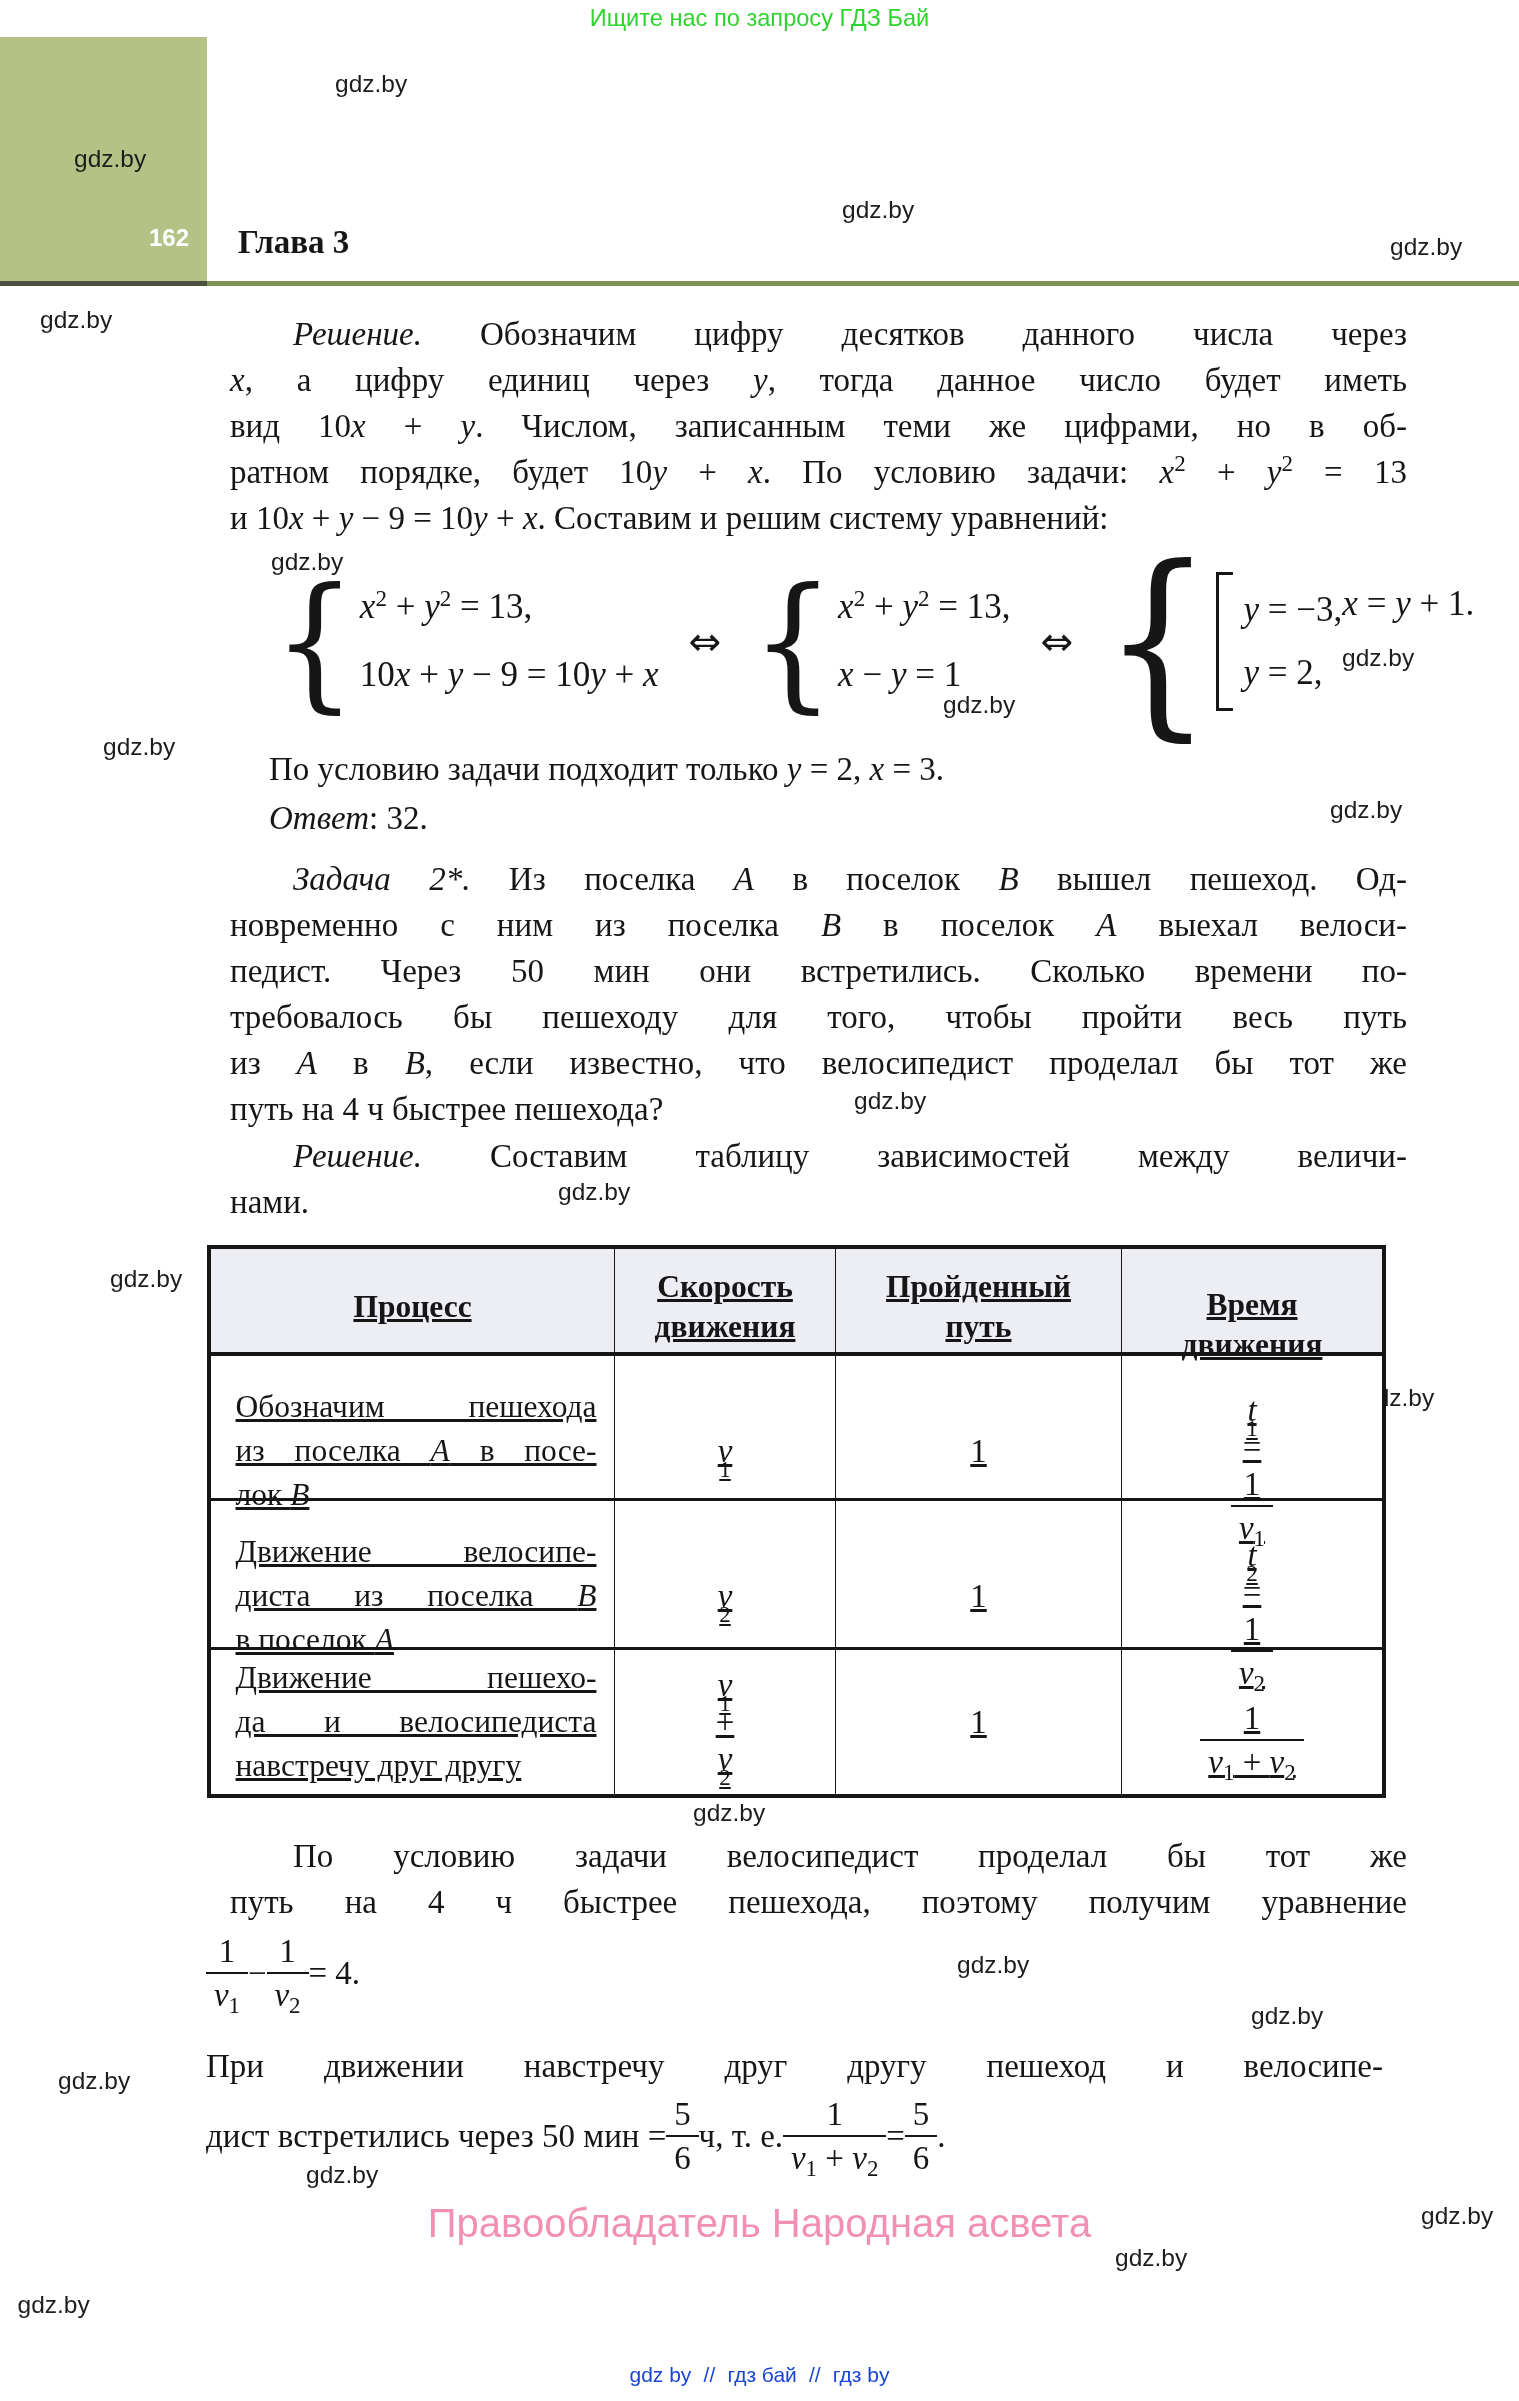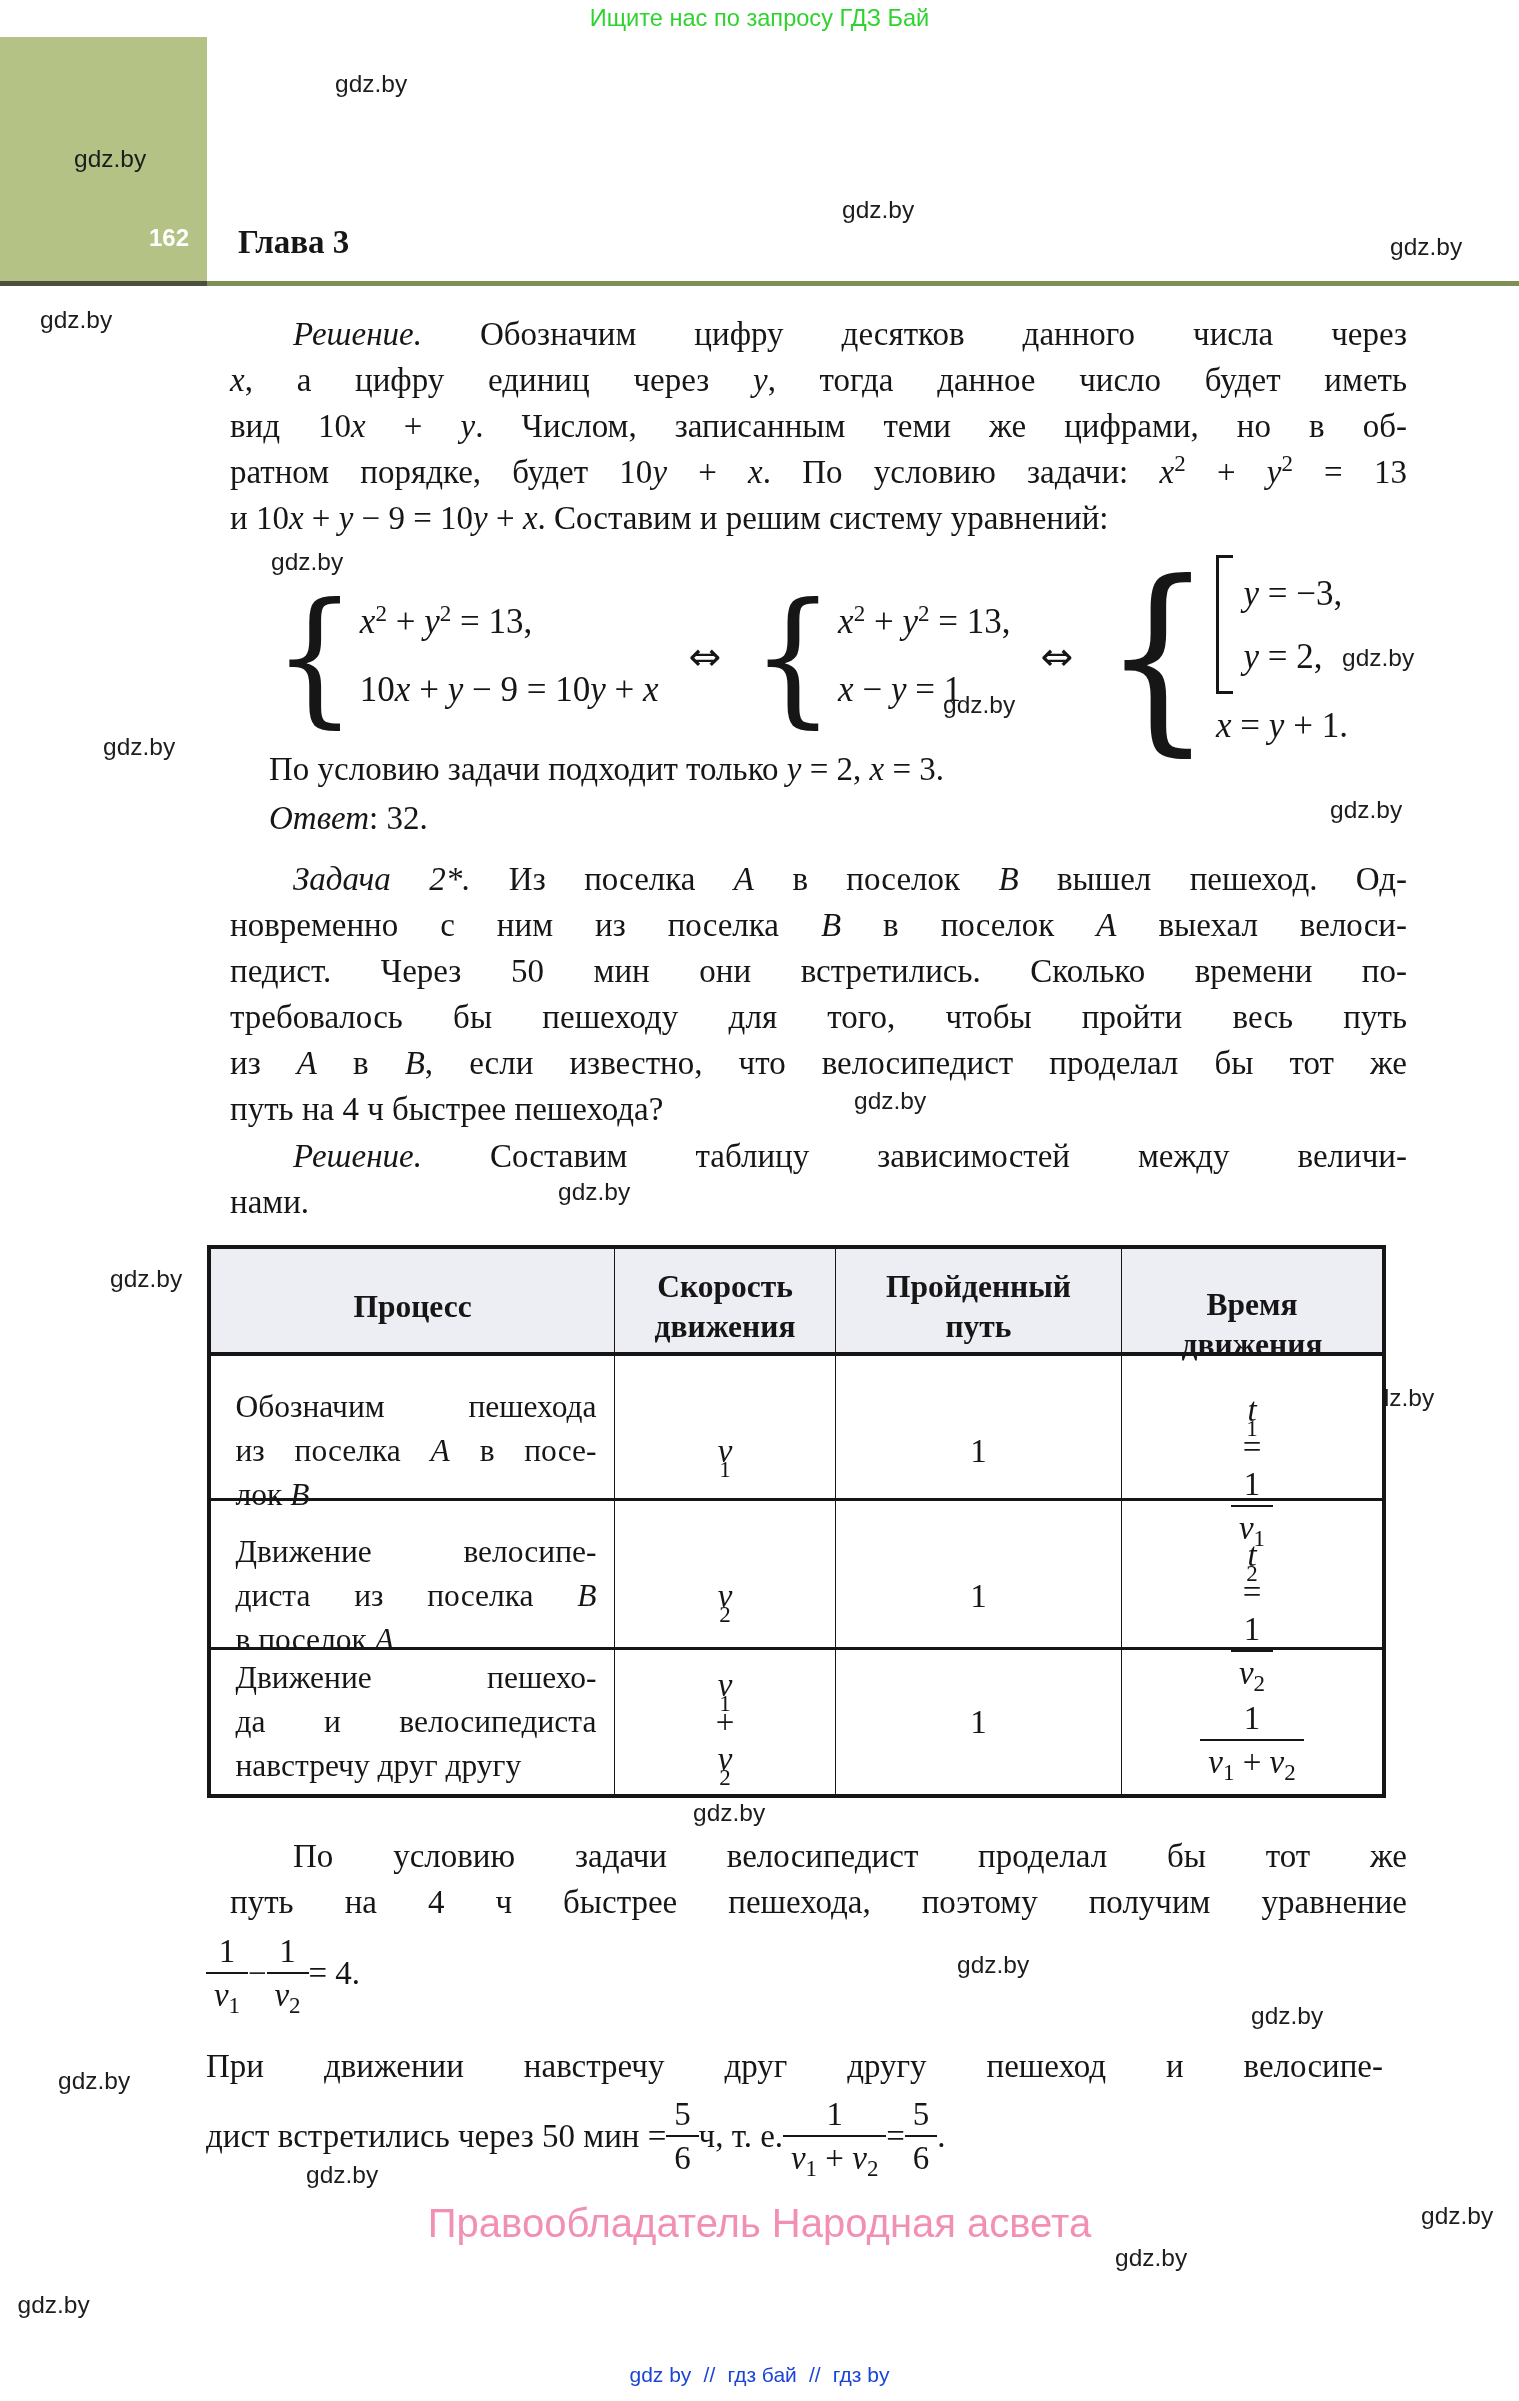--- a/index.html
+++ b/index.html
@@ -43,37 +43,37 @@
   .systems{position:absolute;left:273px;top:555px;display:flex;align-items:center;gap:30px;font-size:35px;}
   .sys{display:flex;align-items:center;}
   .brace{font-family:"DejaVu Serif",serif;font-weight:400;font-size:131px;line-height:131px;
          transform:scaleY(1.12);transform-origin:center;margin-right:3.5px;}
   .brace.tall{font-size:172px;line-height:172px;transform:scaleY(1.18);}
   .sys .lines{display:flex;flex-direction:column;}
   .sys .lines .sline{height:68px;line-height:68px;white-space:nowrap;}
   .arrow{font-family:"DejaVu Sans",sans-serif;font-size:39px;}
   .cases{display:flex;align-items:center;}
   .sqbracket{width:14px;height:133px;border:3.5px solid var(--ink);border-right:none;margin-right:10.5px;}
-  .s3col{display:flex;flex-direction:column;}
+  .s3col{display:flex;flex-direction:row;}
   .s3col .caserow .sline{height:63px;line-height:63px;white-space:nowrap;}
   .s3col > .sline{height:63px;line-height:63px;white-space:nowrap;}
 
   .frac{display:inline-block;vertical-align:middle;text-align:center;}
   .frac .num{display:block;border-bottom:2.6px solid var(--ink);padding:0 7.9px 2.6px 7.9px;line-height:1.1;}
   .frac .den{display:block;padding:3.5px 7.9px 0 7.9px;line-height:1.1;}
 
   .equation{position:absolute;left:206px;top:1925px;font-size:33px;height:96px;
             display:flex;align-items:center;white-space:nowrap;}
 
   .fline{position:absolute;left:206px;width:1177px;font-size:33px;}
   .fline.center-v{height:88px;display:flex;align-items:center;white-space:nowrap;}
 
   .tbl{position:absolute;left:207px;top:1245px;width:1179px;border:4.4px solid var(--ink);
        box-sizing:border-box;background:#fff;}
-  .trow{display:grid;grid-template-columns:404px 221px 286px 1fr;box-sizing:border-box;}
+  .trow{display:grid;grid-template-columns:404px 221px 286px 1fr;box-sizing:border-box;text-decoration:underline;}
   .thead{height:107px;background:var(--table_header_bg);border-bottom:4.4px solid var(--ink);}
   .tr1{height:145px;border-bottom:3.5px solid var(--ink);}
   .tr2{height:149px;border-bottom:3.5px solid var(--ink);}
   .tr3{height:144px;}
   .cell{border-right:1.8px solid var(--ink);display:flex;flex-direction:column;justify-content:center;
         align-items:center;font-size:31.5px;box-sizing:border-box;}
   .cell:last-child{border-right:none;margin-top:36px;}
   .cell.hdr{font-weight:bold;text-align:center;line-height:40px;}
   .cell.proc{align-items:stretch;padding:0 17.5px 0 24.5px;}
   .pline{line-height:44px;text-align:justify;text-align-last:justify;}

